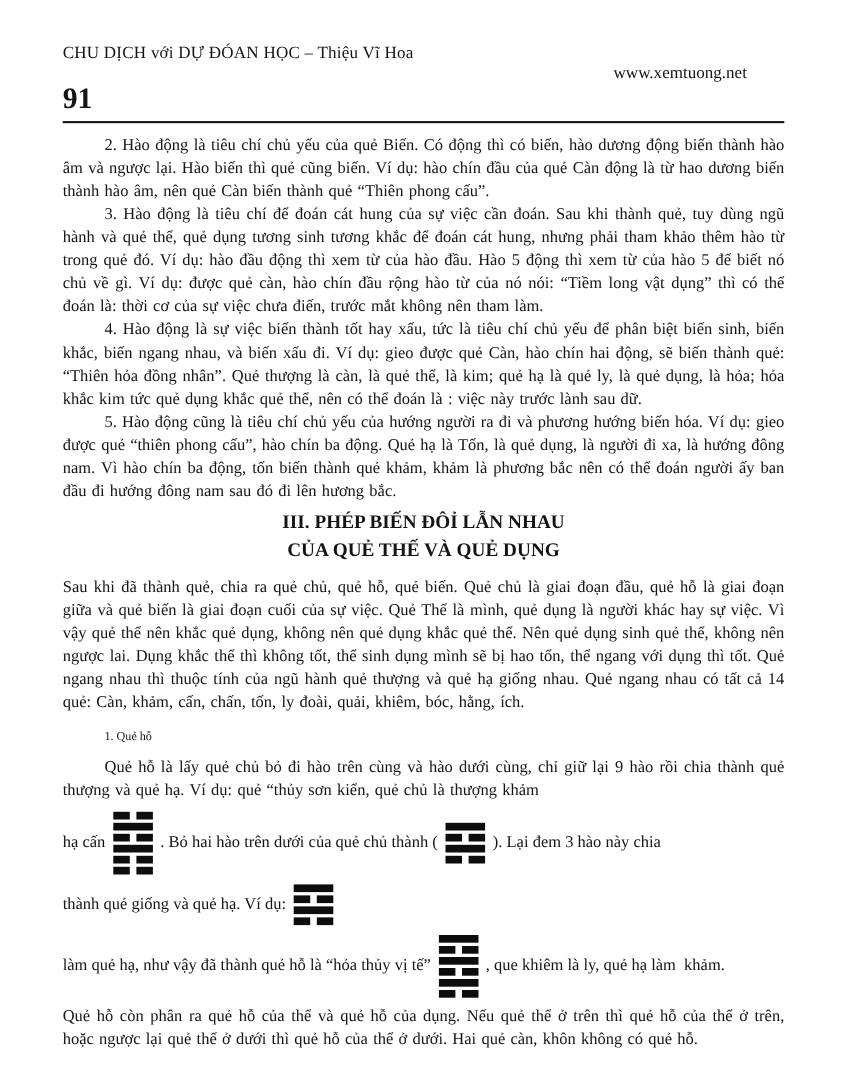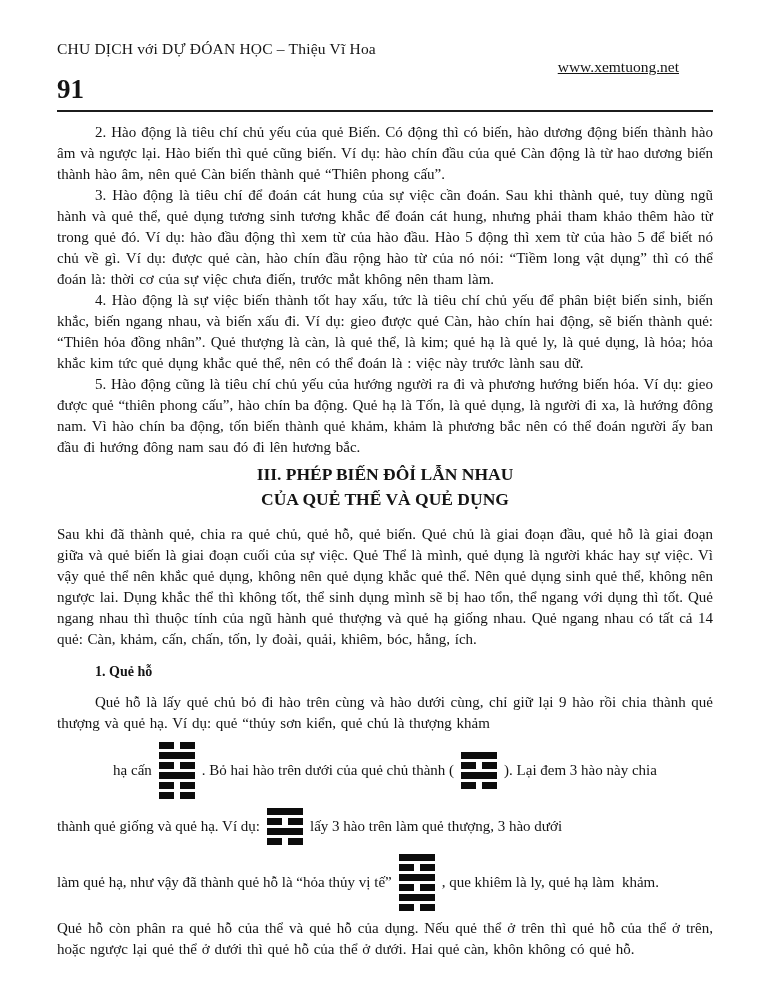--- a/index.html
+++ b/index.html
@@ -12,53 +12,53 @@
     font-family:"Liberation Serif", serif;
     color:#141414;
     overflow:hidden;
   }
   .hdr {
     display:flex; align-items:baseline;
     font-size:15.5px;
     flex-direction:column;
   }
   .hdr .title { letter-spacing:.2px; white-space:nowrap; }
-  .hdr .site  { margin-left:auto; text-decoration:underline; margin-right:34px; white-space:nowrap;text-align:right; }
+  .hdr .site  { margin-left:auto; margin-right:34px; white-space:nowrap;text-align:right; }
   .hdr .pgnum { font-size:27px; font-weight:bold; line-height:1; }
   .rule { border:none; border-top:2px solid #1c1c1c; margin:7px 0 10px 0; }
 
   .para {
     font-size:15px; line-height:21px;
     text-align:justify; margin:0;
     word-spacing:1px;
   }
   .indent { text-indent:38px; }
 
   .sec-heading {
     text-align:center; font-weight:bold;
     font-size:17.5px; line-height:25px;
     margin:4px 0 12px 0;
   }
   .sub-heading {
-    font-size:14px; font-weight:bold;
+    font-size:11px; font-weight:normal;
     margin:14px 0 12px 0; padding-left:38px;
   }
 
   .hexline {
     display:flex; align-items:center;
     font-size:15px; line-height:21px;
     margin:6px 0; white-space:nowrap;
   }
   .hexline .seg { white-space:pre-wrap; }
   .hexagram { display:inline-flex; flex-direction:column; margin:0 7px; }
   .hex-row { width:36px; height:7px; margin:1.5px 0; }
   .hex-row.solid { background:#0d0d0d; }
   .hex-row.broken { display:flex; justify-content:space-between; }
   .hex-row.broken span { display:block; width:15px; height:7px; background:#0d0d0d; }
-  .mt6 { margin-top:6px;justify-content:center; }
+  .mt6 { margin-top:6px; }
 </style>
 </head>
 <body>
 
 <div class="page">
 
   <div class="hdr">
     <span class="title">CHU DỊCH với DỰ ĐÓAN HỌC – Thiệu Vĩ Hoa</span>
     <span class="site">www.xemtuong.net</span>
     <span class="pgnum">91</span>
@@ -126,21 +126,20 @@
         <div class="hex-row broken">
           <span></span>
           <span></span>
         </div>
         <div class="hex-row solid"></div>
         <div class="hex-row broken">
           <span></span>
           <span></span>
         </div>
       </span>
-    <span class="seg">lấy 3 hào trên làm quẻ thượng, 3 hào dưới</span>
   </div>
 
   <div class="hexline">
     <span class="seg">làm quẻ hạ, như vậy đã thành quẻ hỗ là “hỏa thủy vị tế”</span>
     <span class="hexagram">
         <div class="hex-row solid"></div>
         <div class="hex-row broken">
           <span></span>
           <span></span>
         </div>

